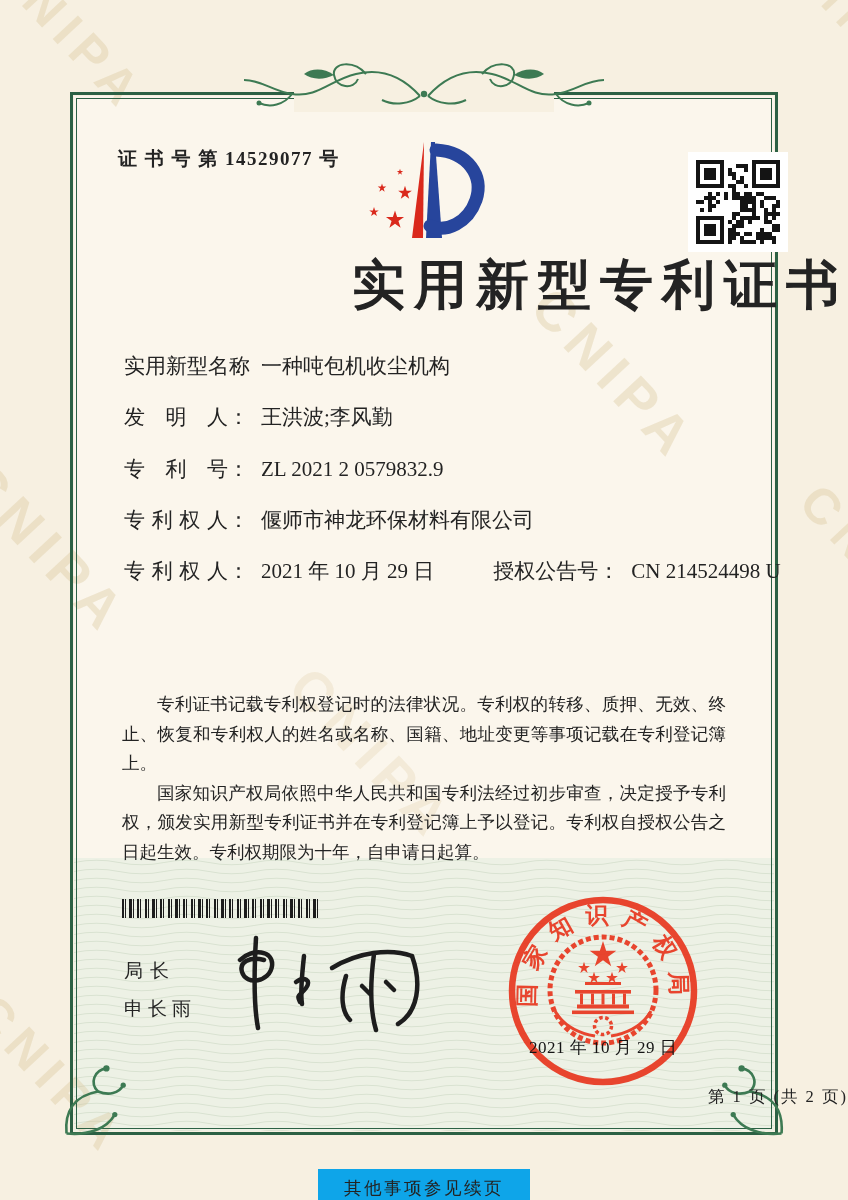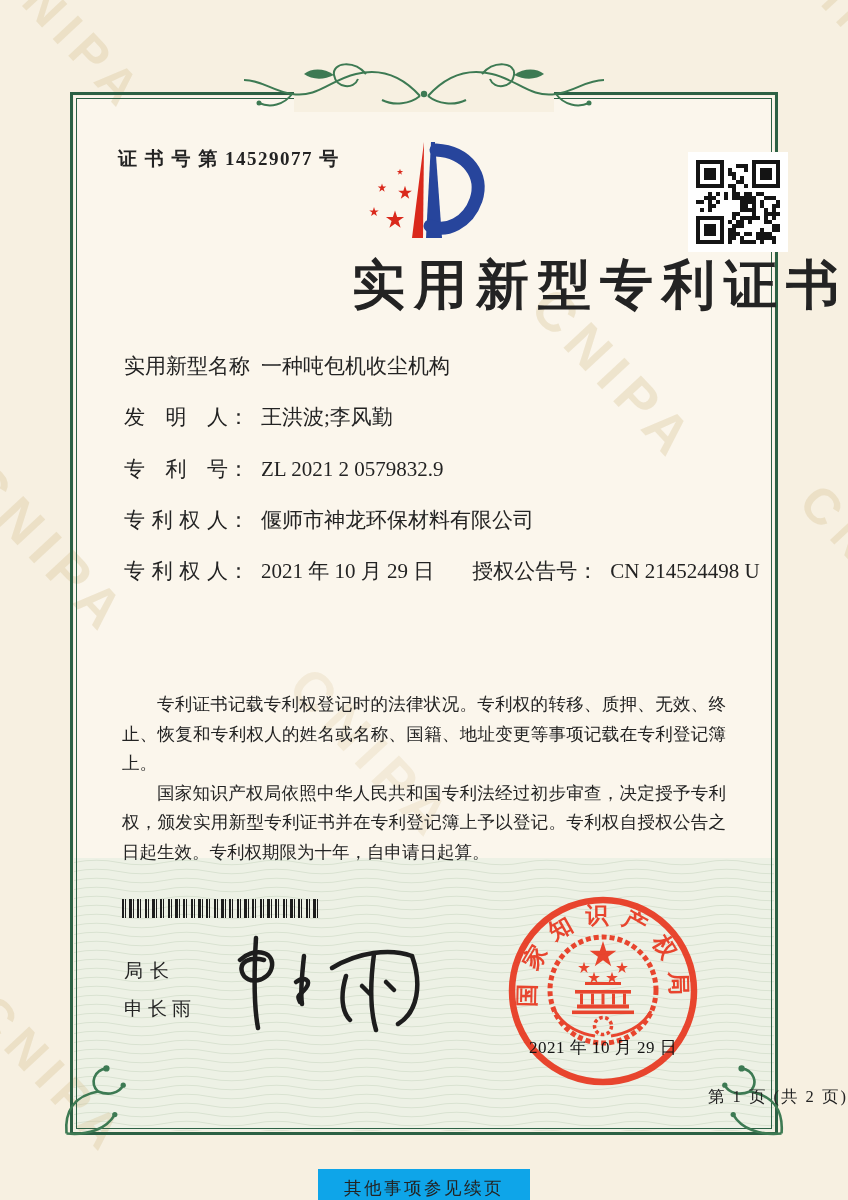--- a/index.html
+++ b/index.html
@@ -29,21 +29,21 @@
   
   .certno{position:absolute;left:118px;top:146px;font-size:19px;letter-spacing:1.5px;z-index:3;font-weight:bold;}
   .logo{position:absolute;left:362px;top:136px;z-index:3;}
   .qr{position:absolute;left:688px;top:152px;width:100px;height:100px;background:#ffffff;z-index:3;}
   .title{position:absolute;left:0;right:0;top:250px;text-align:right;font-size:53px;font-weight:bold;
          letter-spacing:9px;z-index:3;}
   .fields{position:absolute;left:124px;top:352px;width:606px;font-size:21px;z-index:3;}
   .frow{height:51.3px;white-space:nowrap;}
   .flabel{display:inline-block;width:104px;text-align:justify;text-align-last:justify;}
   .fval{margin-left:12px;}
-  .pair2{margin-left:38px;}
+  .pair2{margin-left:59px;}
   .paras{position:absolute;left:122px;top:690px;width:604px;font-size:17.5px;line-height:29.5px;
          text-align:justify;z-index:3;}
   .paras p{margin:0;text-indent:2em;}
   .barcode{position:absolute;left:122px;top:899px;width:198px;height:19px;z-index:3;
     background-image:repeating-linear-gradient(90deg,
       #1c1c1c 0 2px,transparent 2px 3px,#1c1c1c 3px 4px,transparent 4px 7px,
       #1c1c1c 7px 10px,transparent 10px 11px,#1c1c1c 11px 12px,transparent 12px 15px,
       #1c1c1c 15px 17px,transparent 17px 18px,#1c1c1c 18px 19px,transparent 19px 23px);}
   .director-title{position:absolute;left:124px;top:958px;font-family:"Liberation Sans","DejaVu Sans",sans-serif;
          font-size:19px;letter-spacing:7px;z-index:3;}

